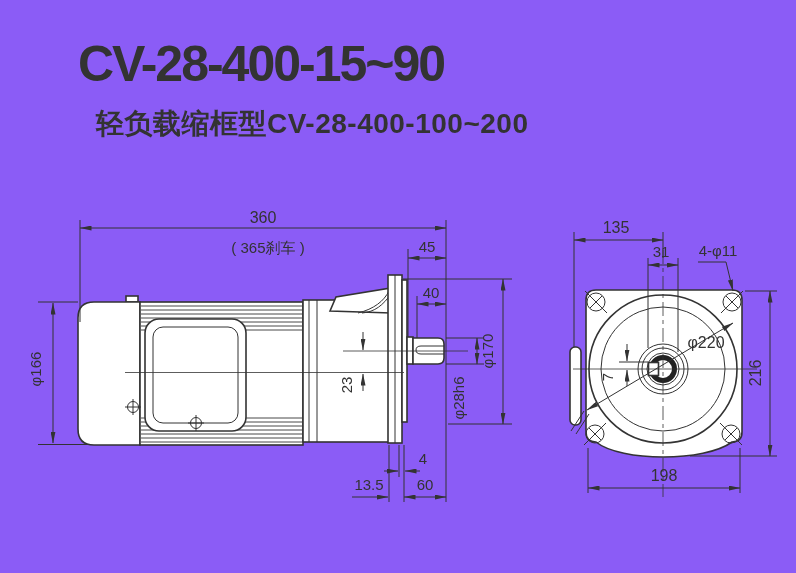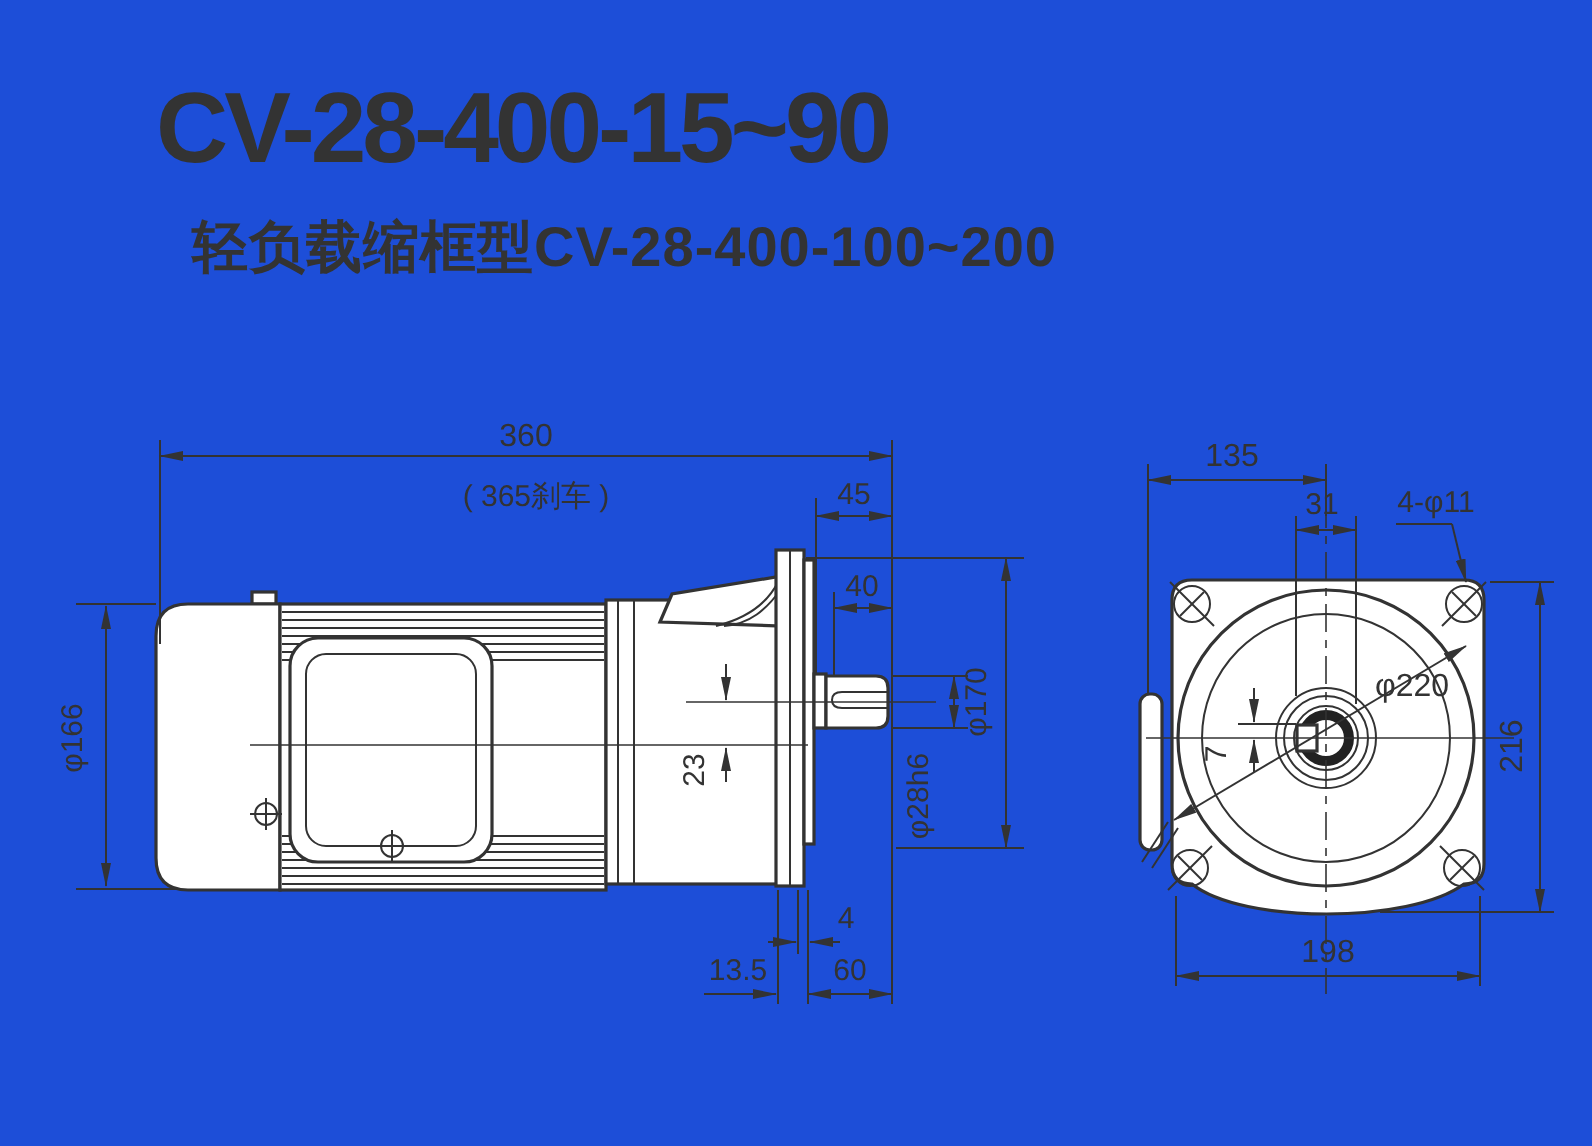--- a/index.html
+++ b/index.html
@@ -1,16 +1,16 @@
 <!DOCTYPE html>
 <html><head>
 <meta charset="utf-8">
 <style>
   html,body{margin:0;padding:0;background:#ffffff;}
-  .page{position:relative;width:796px;height:573px;background:#1d4ed8;overflow:hidden;
+  .page{position:relative;width:796px;height:573px;background:#8b5cf6;overflow:hidden;
         font-family:"Liberation Sans", sans-serif;}
   svg{position:absolute;left:0;top:0;}
   .outline{fill:none;stroke:#333;stroke-width:1.6;}
   .fillw{fill:#fff;stroke:#333;stroke-width:1.6;}
   .thin{fill:none;stroke:#333;stroke-width:1;}
   .fin{stroke:#333;stroke-width:0.9;}
   .center{stroke:#333;stroke-width:0.8;}
   .cdash{stroke:#333;stroke-width:0.8;stroke-dasharray:14 4 4 4;}
   .dim{stroke:#333;stroke-width:1;fill:none;}
   .dimline{stroke:#333;stroke-width:1;fill:none;marker-start:url(#arr);marker-end:url(#arr);}

